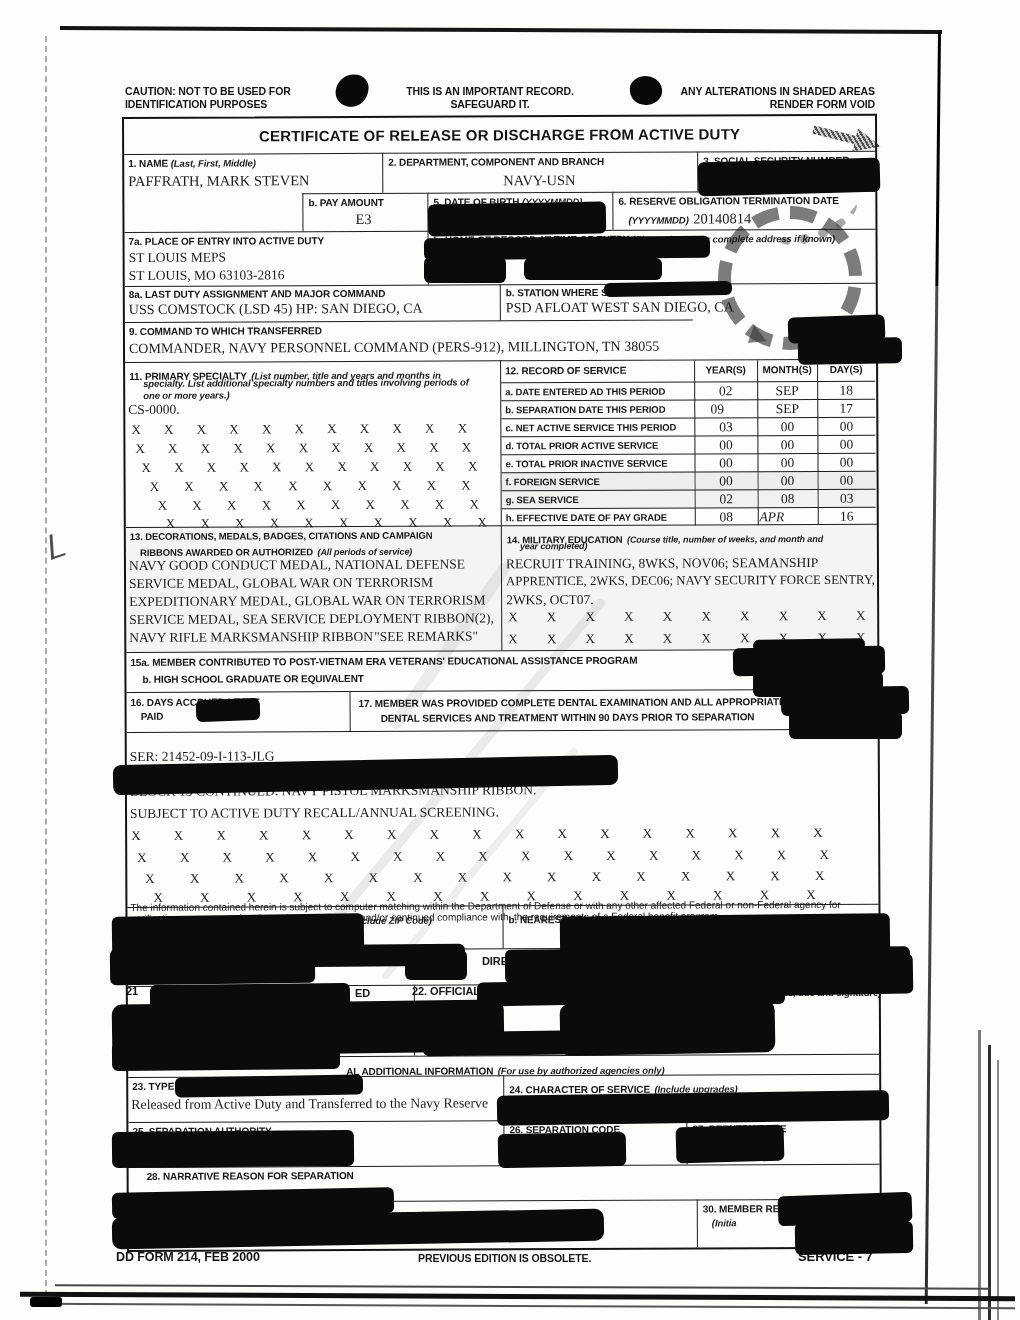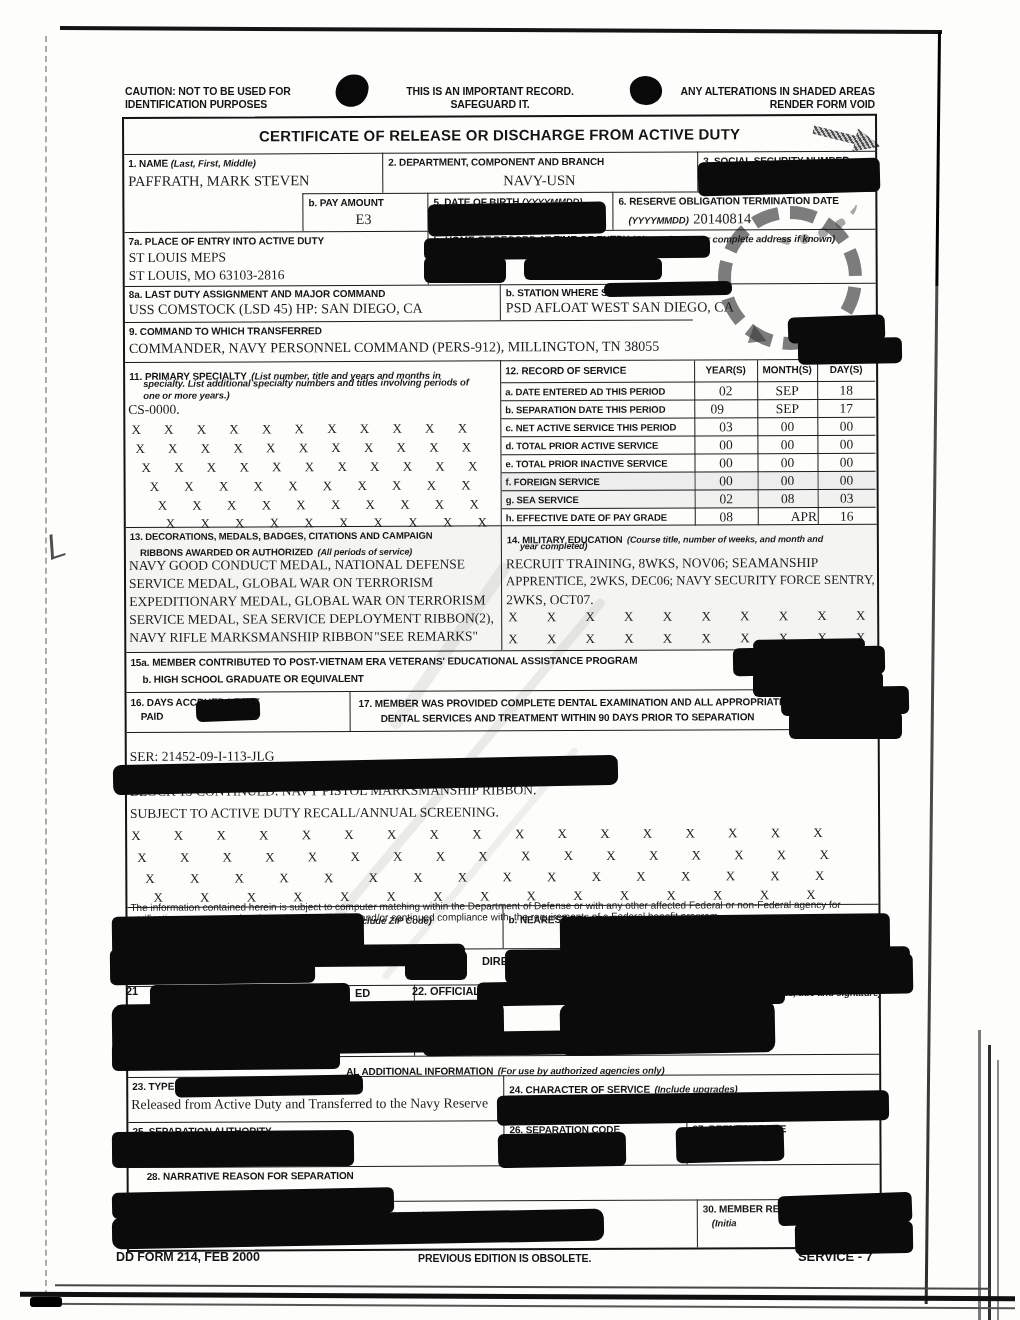--- a/index.html
+++ b/index.html
@@ -173,21 +173,21 @@
       </div>
       <div class="abs" style="left:0;top:129px;width:374px;height:18px;border-top:1.3px solid #1c1c1c;background:rgba(190,190,190,.18);">
         <span class="lab abs" style="left:4px;top:3px;font-size:9.5px;">g. SEA SERVICE</span>
         <span class="ser abs" style="left:193px;width:63px;text-align:center;top:1px;">02</span>
         <span class="ser abs" style="left:256px;width:60px;text-align:center;top:1px;">08</span>
         <span class="ser abs" style="left:316px;width:58px;text-align:center;top:1px;">03</span>
       </div>
       <div class="abs" style="left:0;top:147px;width:374px;height:18px;border-top:1.3px solid #1c1c1c;">
         <span class="lab abs" style="left:4px;top:3px;font-size:9.5px;">h. EFFECTIVE DATE OF PAY GRADE</span>
         <span class="ser abs" style="left:193px;width:63px;text-align:center;top:1px;">08</span>
-        <span class="ser abs" style="left:272px;width:60px;text-align:center;top:1px;">APR</span>
+        <span class="ser abs" style="left:240px;width:60px;text-align:center;top:1px;font-style:italic;">APR</span>
         <span class="ser abs" style="left:316px;width:58px;text-align:center;top:1px;">16</span>
       </div>
     </div>
 
     <div class="cell nol" style="left:0;top:408px;width:375px;height:125px;background:rgba(180,180,180,.12);">
       <span class="lab abs" style="left:4px;top:3px;font-size:9.5px;">13. DECORATIONS, MEDALS, BADGES, CITATIONS AND CAMPAIGN</span>
       <span class="abs" style="left:14px;top:14px;"><span class="lab" style="font-size:9.5px;">RIBBONS AWARDED OR AUTHORIZED</span> <span class="labi" style="font-size:9px;">(All periods of service)</span></span>
       <span class="ser abs" style="left:3px;top:30px;">NAVY GOOD CONDUCT MEDAL, NATIONAL DEFENSE</span>
       <span class="ser abs" style="left:3px;top:48px;">SERVICE MEDAL, GLOBAL WAR ON TERRORISM</span>
       <span class="ser abs" style="left:3px;top:66px;">EXPEDITIONARY MEDAL, GLOBAL WAR ON TERRORISM</span>

